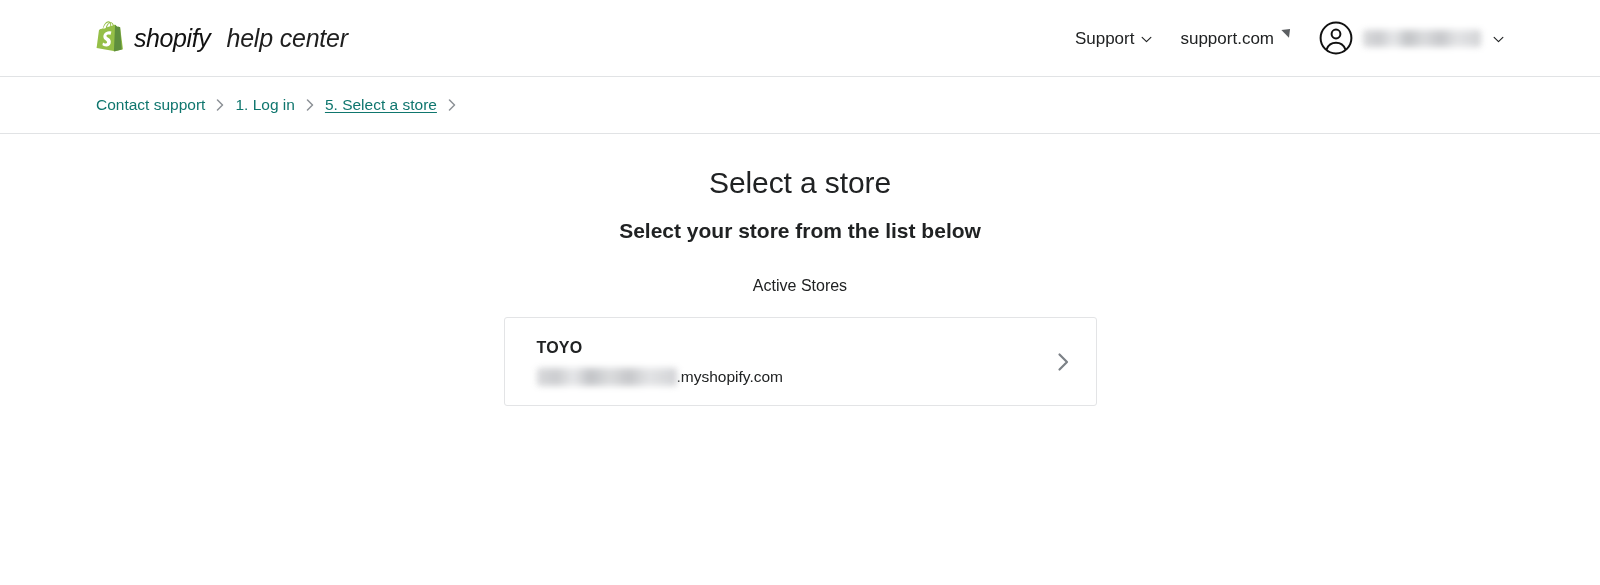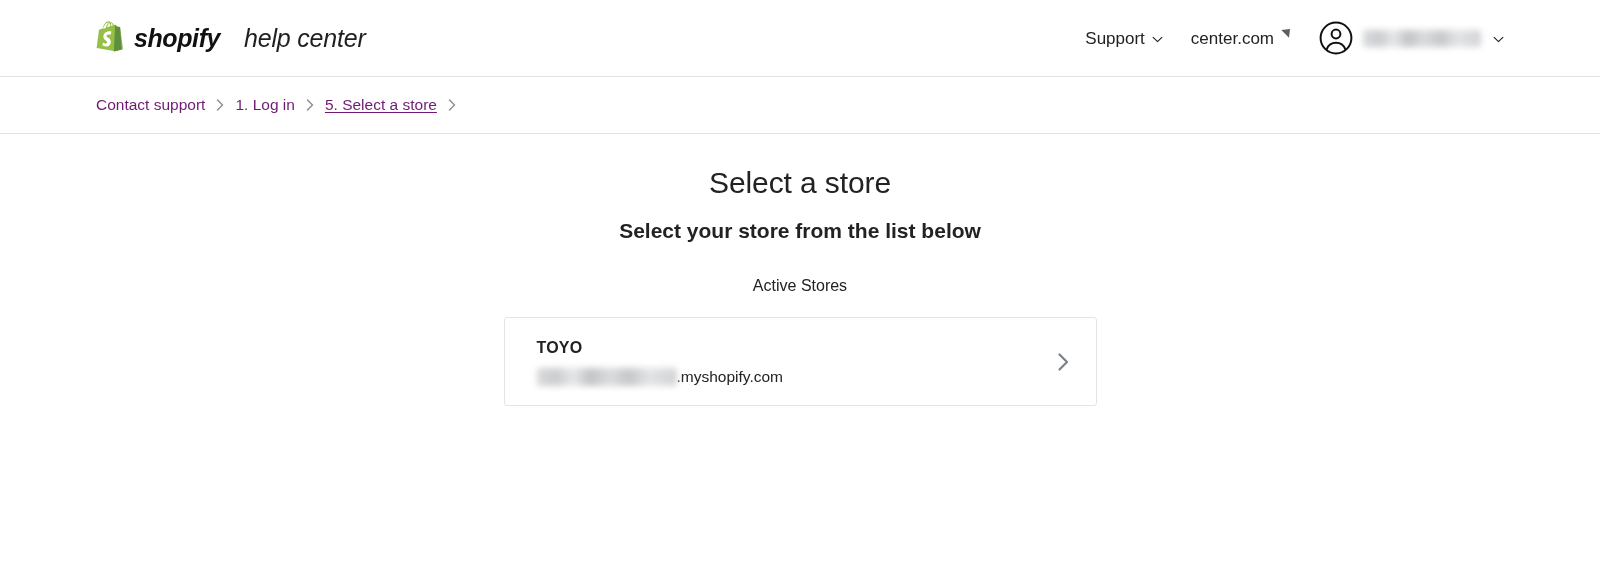--- a/index.html
+++ b/index.html
@@ -37,32 +37,32 @@
     margin-right: 38px;
   }
   .logo-mark {
     width: 31px;
     height: 36px;
     margin-right: 7px;
     display: block;
   }
   .logo-word {
     font-size: 25px;
-    font-weight: 700;
+    font-weight: 400;
     font-style: italic;
     letter-spacing: -0.4px;
     color: #111111;
     line-height: 1;
   }
   .logo-sub {
     font-size: 25px;
     font-weight: 400;
     font-style: italic;
     color: #1f1f1f;
-    margin-left: 24px;
+    margin-left: 16px;
     line-height: 1;
     letter-spacing: -0.2px;
   }
   .nav {
     display: flex;
     align-items: center;
     gap: 30px;
   }
   .nav-item {
     display: inline-flex;
@@ -131,21 +131,21 @@
   }
   .crumbs {
     display: flex;
     align-items: center;
     font-size: 15.5px;
     color: #202223;
   }
   .crumb {
     cursor: pointer;
     white-space: nowrap;
-    color: #701a75;
+    color: #0f766e;
     text-decoration: none;
   }
   .crumb.current {
     text-decoration: underline;
     text-underline-offset: 2px;
   }
   .crumb-sep {
     margin: 0 11px;
     display: inline-flex;
     align-items: center;
@@ -257,21 +257,21 @@
     <span class="nav-item">
       <span>Support</span>
       <span class="caret">
         <svg viewBox="0 0 12 8" width="11" height="7" xmlns="http://www.w3.org/2000/svg">
           <path d="M1 1.5L6 6.5L11 1.5" fill="none" stroke="#202223" stroke-width="1.3" stroke-linecap="round" stroke-linejoin="round"></path>
         </svg>
       </span>
     </span>
 
     <span class="nav-item">
-      <span>center.com</span>
+      <span>support.com</span>
       <span class="ext">
         <svg viewBox="0 0 12 12" width="11" height="11" xmlns="http://www.w3.org/2000/svg">
           <path d="M11 1L1.5 2.2L9.8 10.5Z" fill="#5c5f62"></path>
         </svg>
       </span>
     </span>
 
     <span class="account">
       <span class="avatar">
         <svg viewBox="0 0 34 34" width="34" height="34" xmlns="http://www.w3.org/2000/svg">

